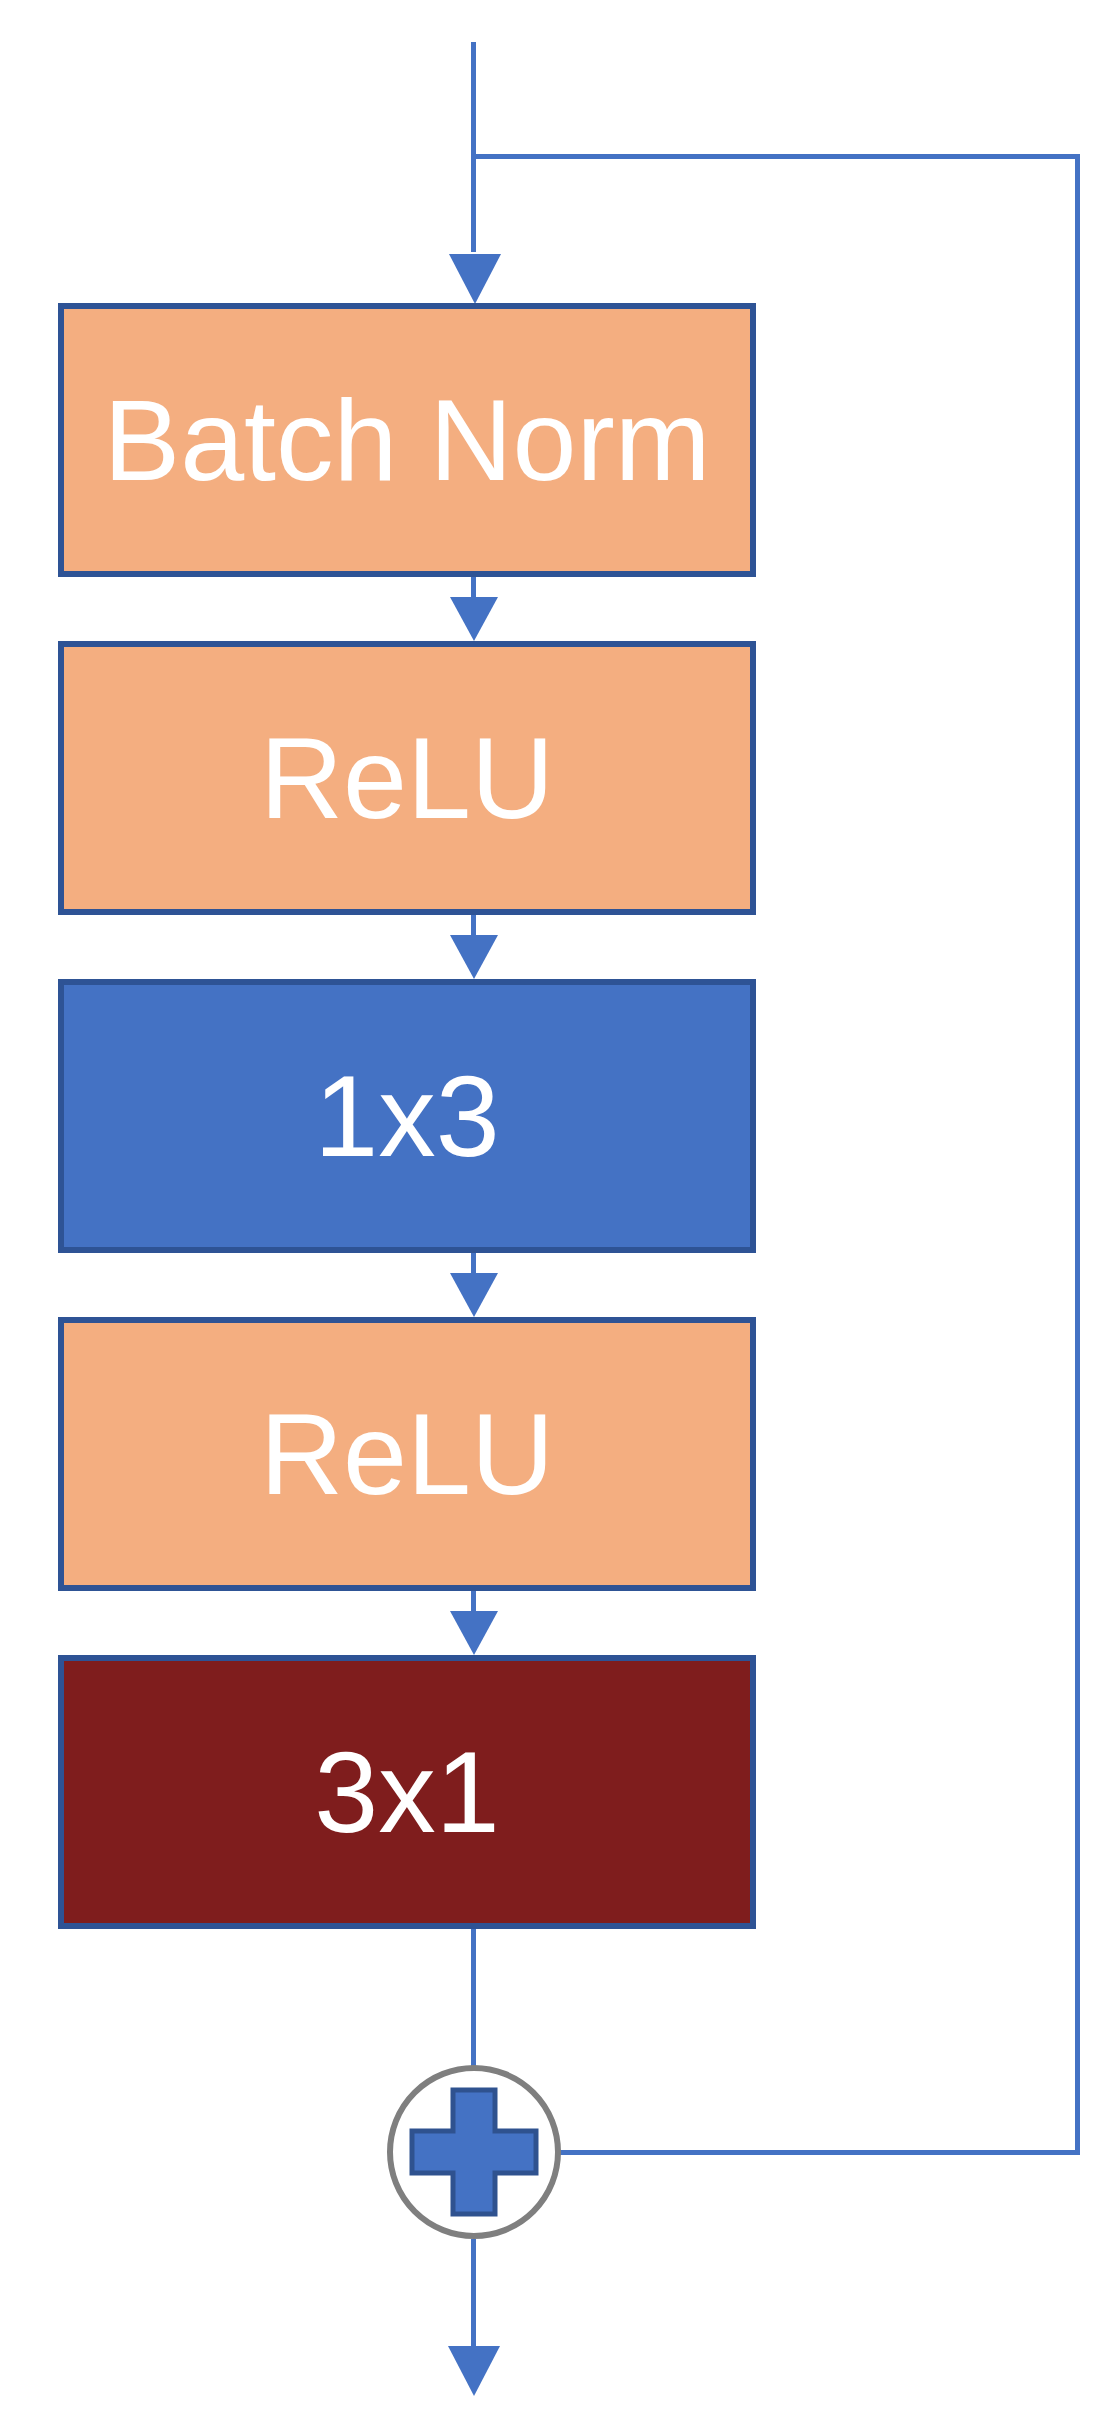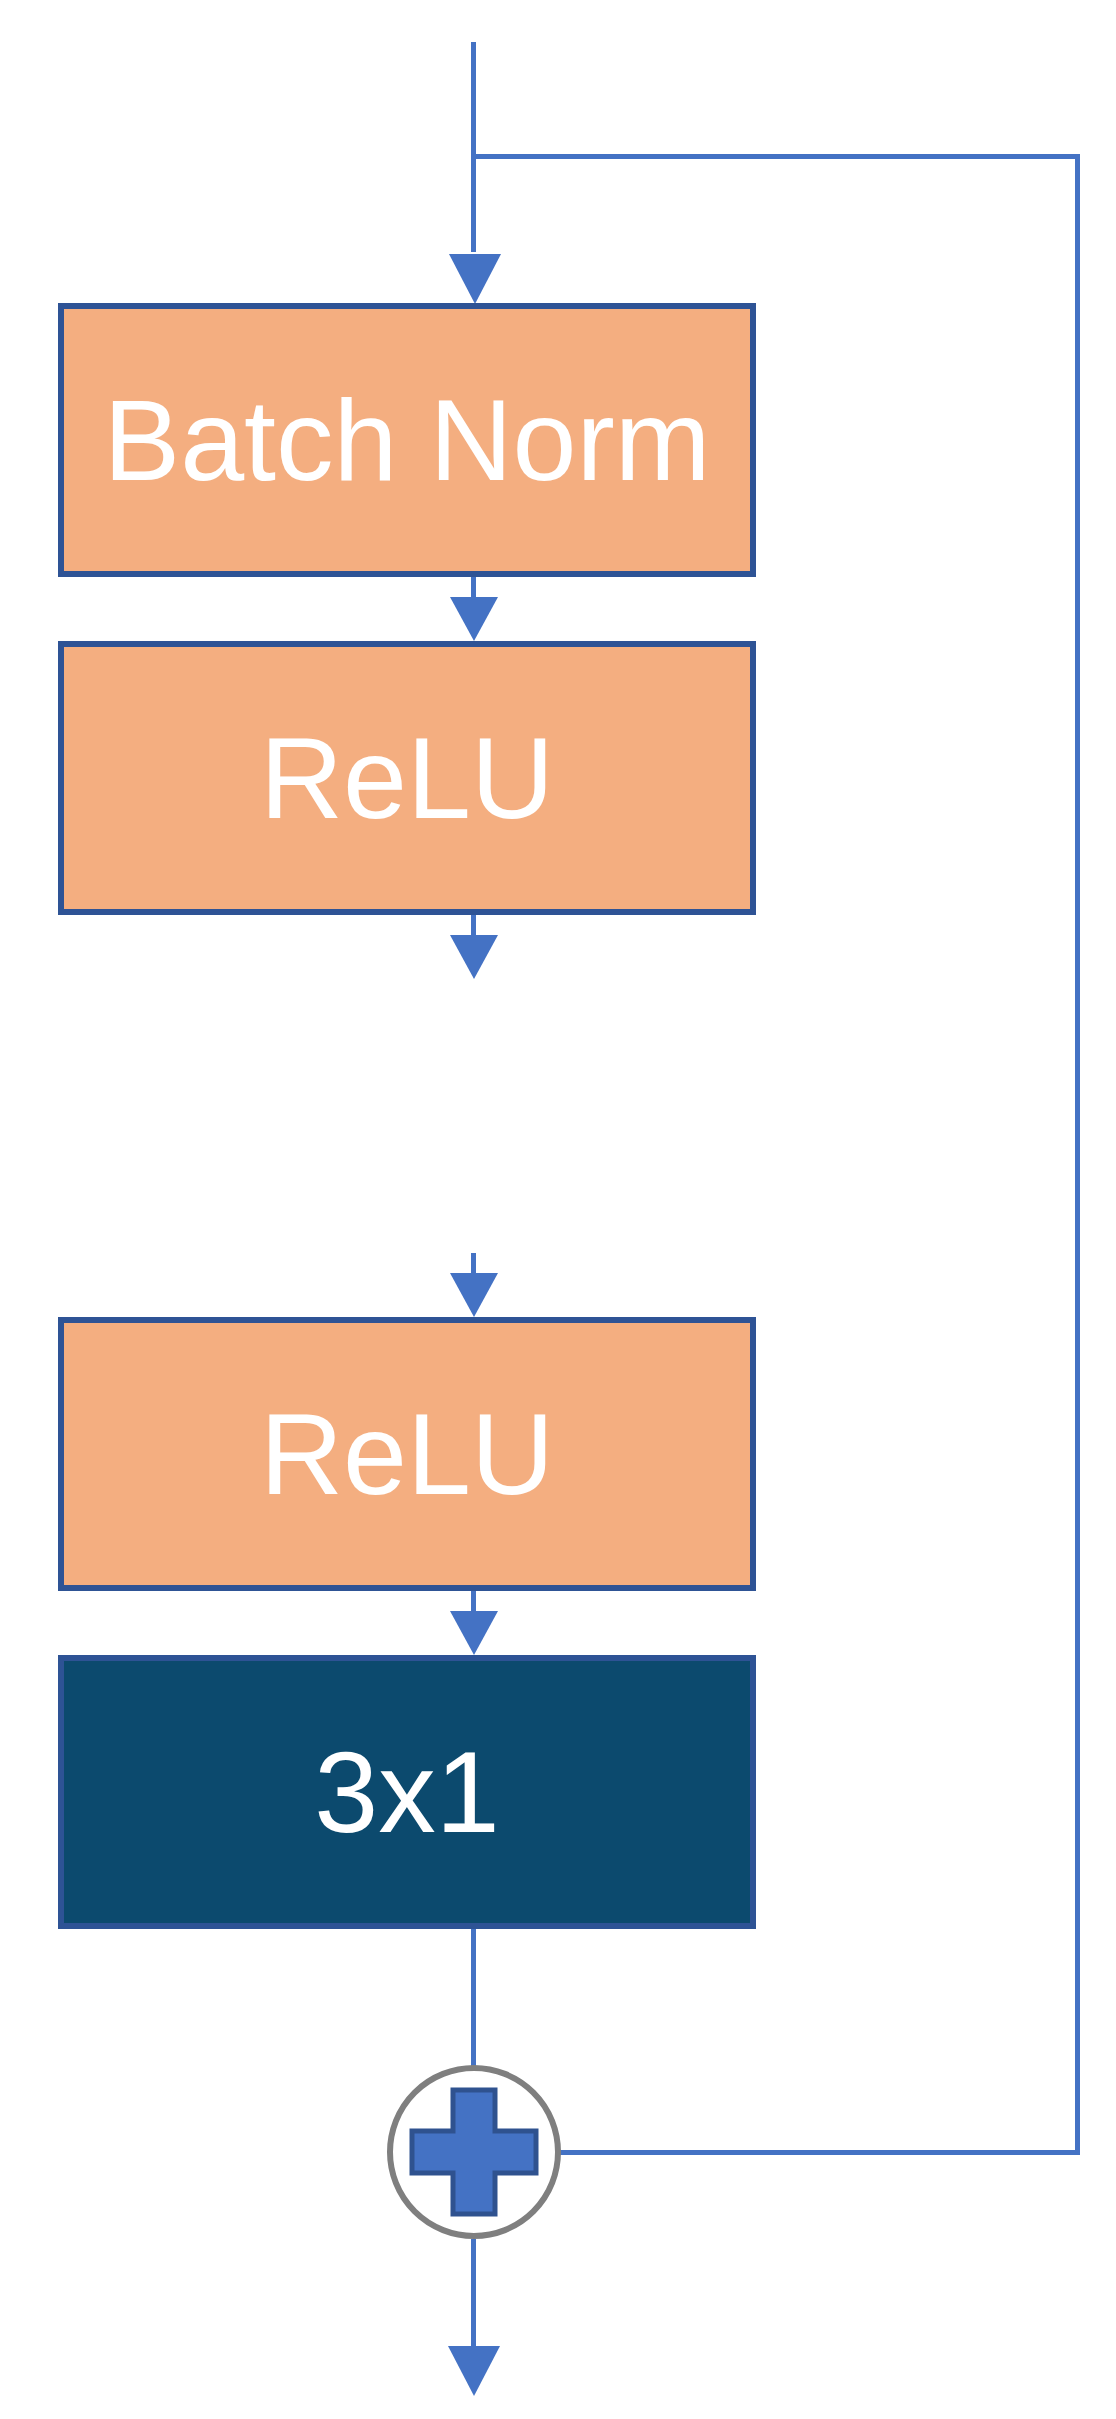--- a/index.html
+++ b/index.html
@@ -94,24 +94,27 @@
   <div class="line" id="skip-top"></div>
   <div class="line" id="skip-vert"></div>
   <div class="line" id="skip-bottom"></div>
 
   <div class="block" id="blk-batch-norm" style="background-color: rgb(244, 174, 128);">
     <span class="label">Batch Norm</span>
   </div>
   <div class="block" id="blk-relu-1" style="background-color: rgb(244, 174, 128);">
     <span class="label">ReLU</span>
   </div>
+  <div class="block" id="blk-conv-1x3" style="background-color: rgb(68, 114, 196);">
+    <span class="label">1x3</span>
+  </div>
   <div class="block" id="blk-relu-2" style="background-color: rgb(244, 174, 128);">
     <span class="label">ReLU</span>
   </div>
-  <div class="block" id="blk-conv-3x1" style="background-color: #0c4a6e;">
+  <div class="block" id="blk-conv-3x1" style="background-color: #7f1d1d;">
     <span class="label">3x1</span>
   </div>
 
   <div class="line" id="stem-1"></div>
   <div class="arrowhead" id="head-1"></div>
   <div class="line" id="stem-2"></div>
   <div class="arrowhead" id="head-2"></div>
   <div class="line" id="stem-3"></div>
   <div class="arrowhead" id="head-3"></div>
   <div class="line" id="stem-4"></div>

